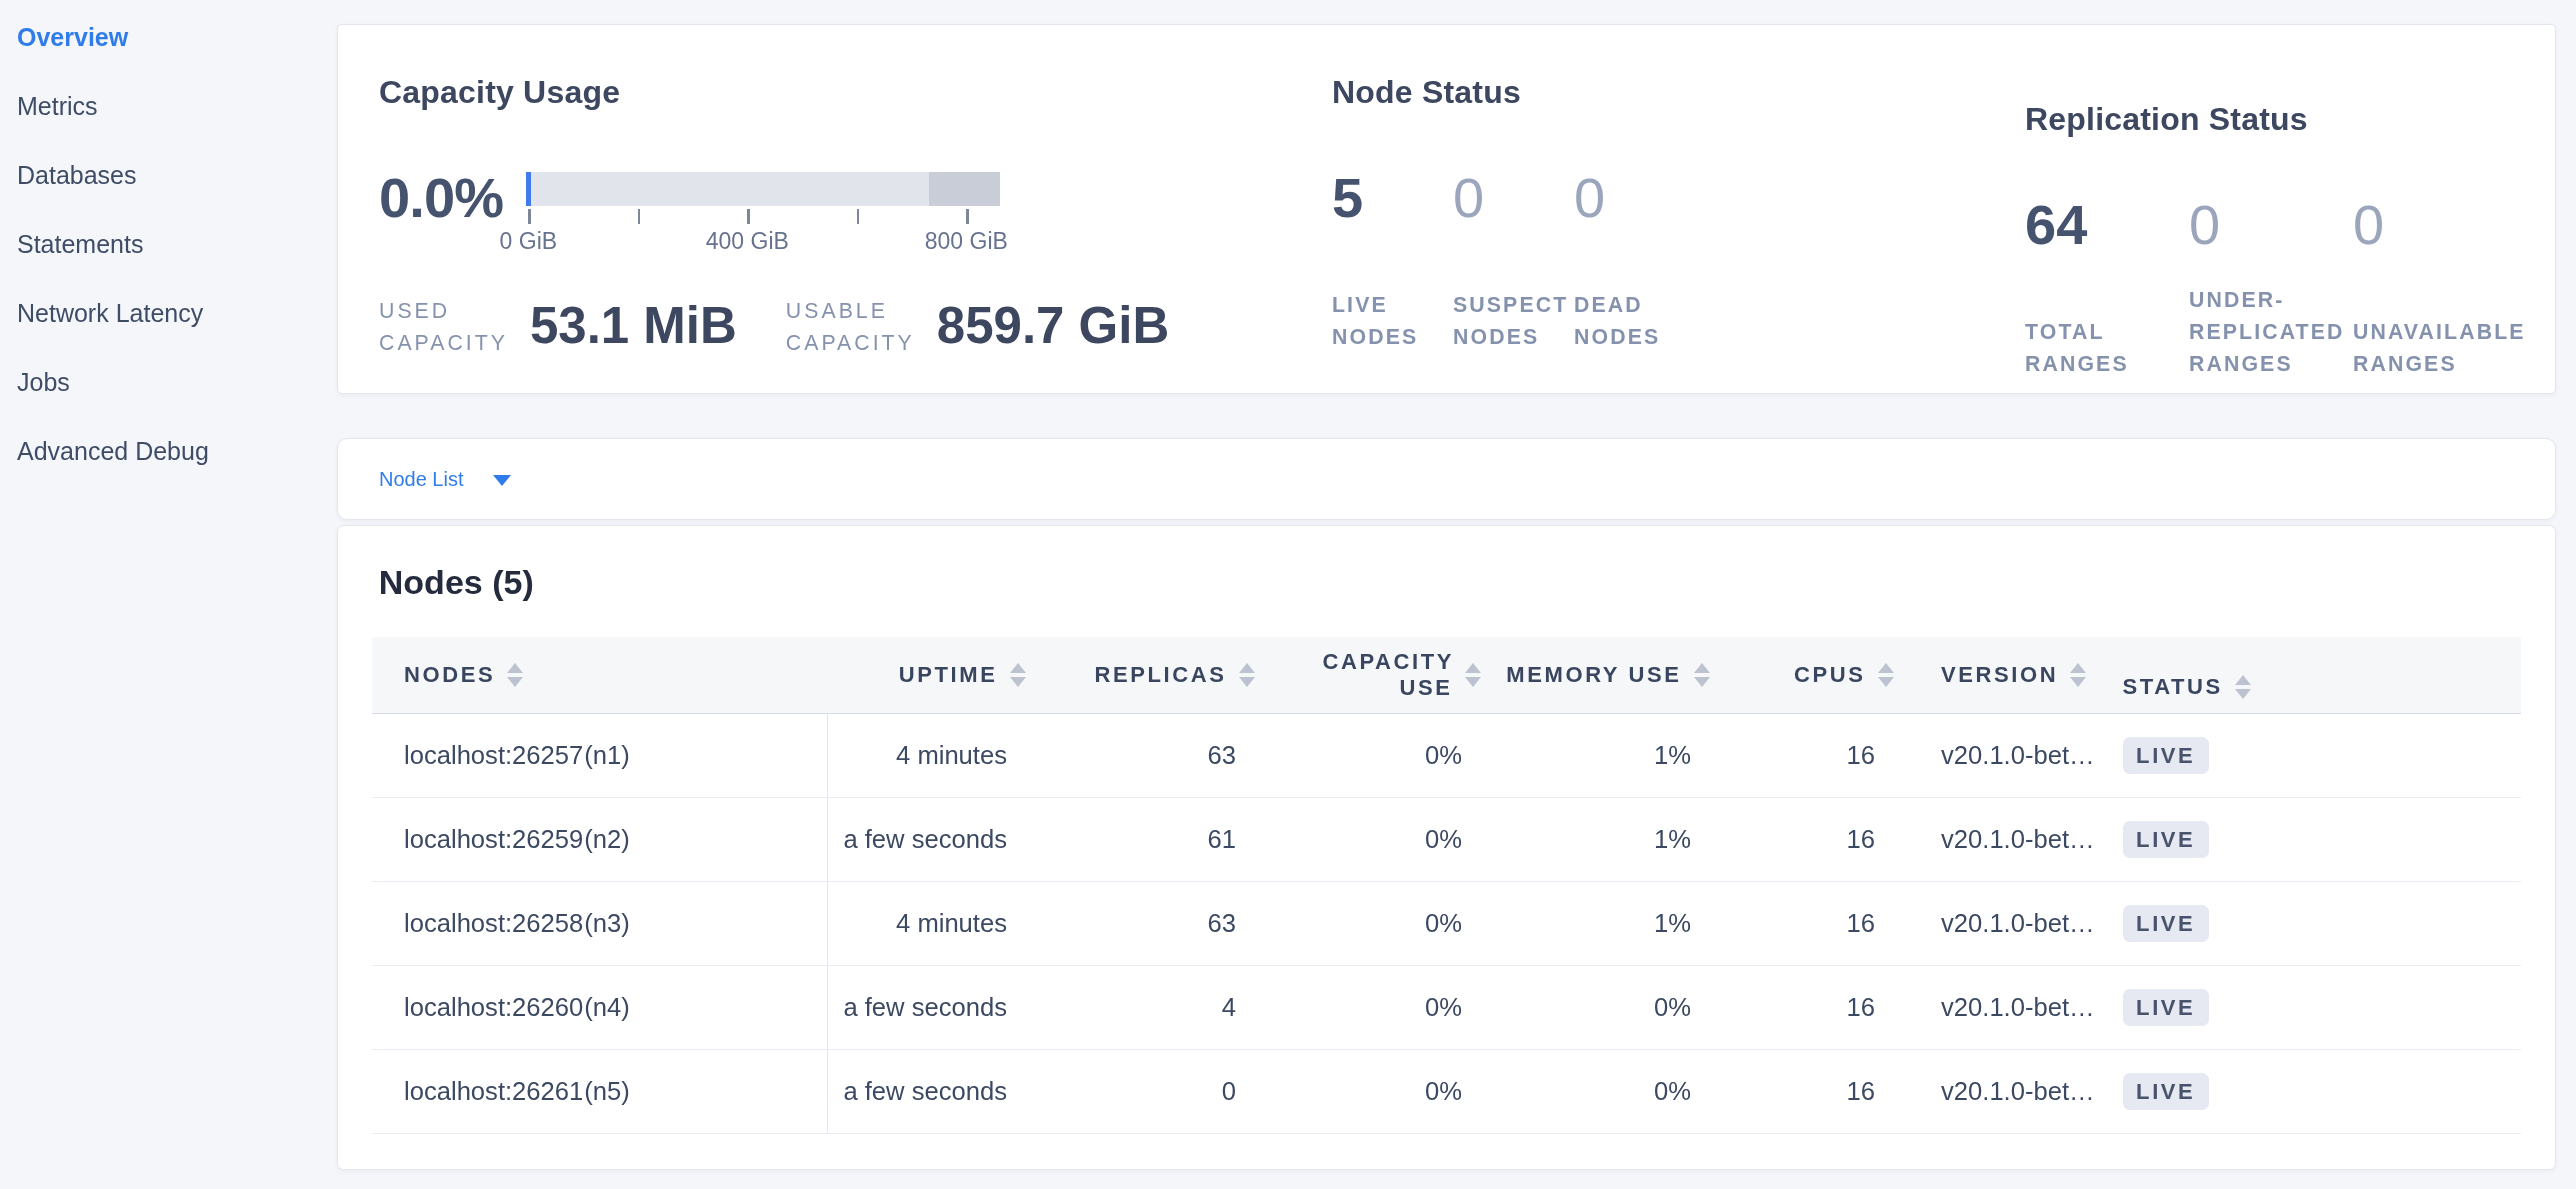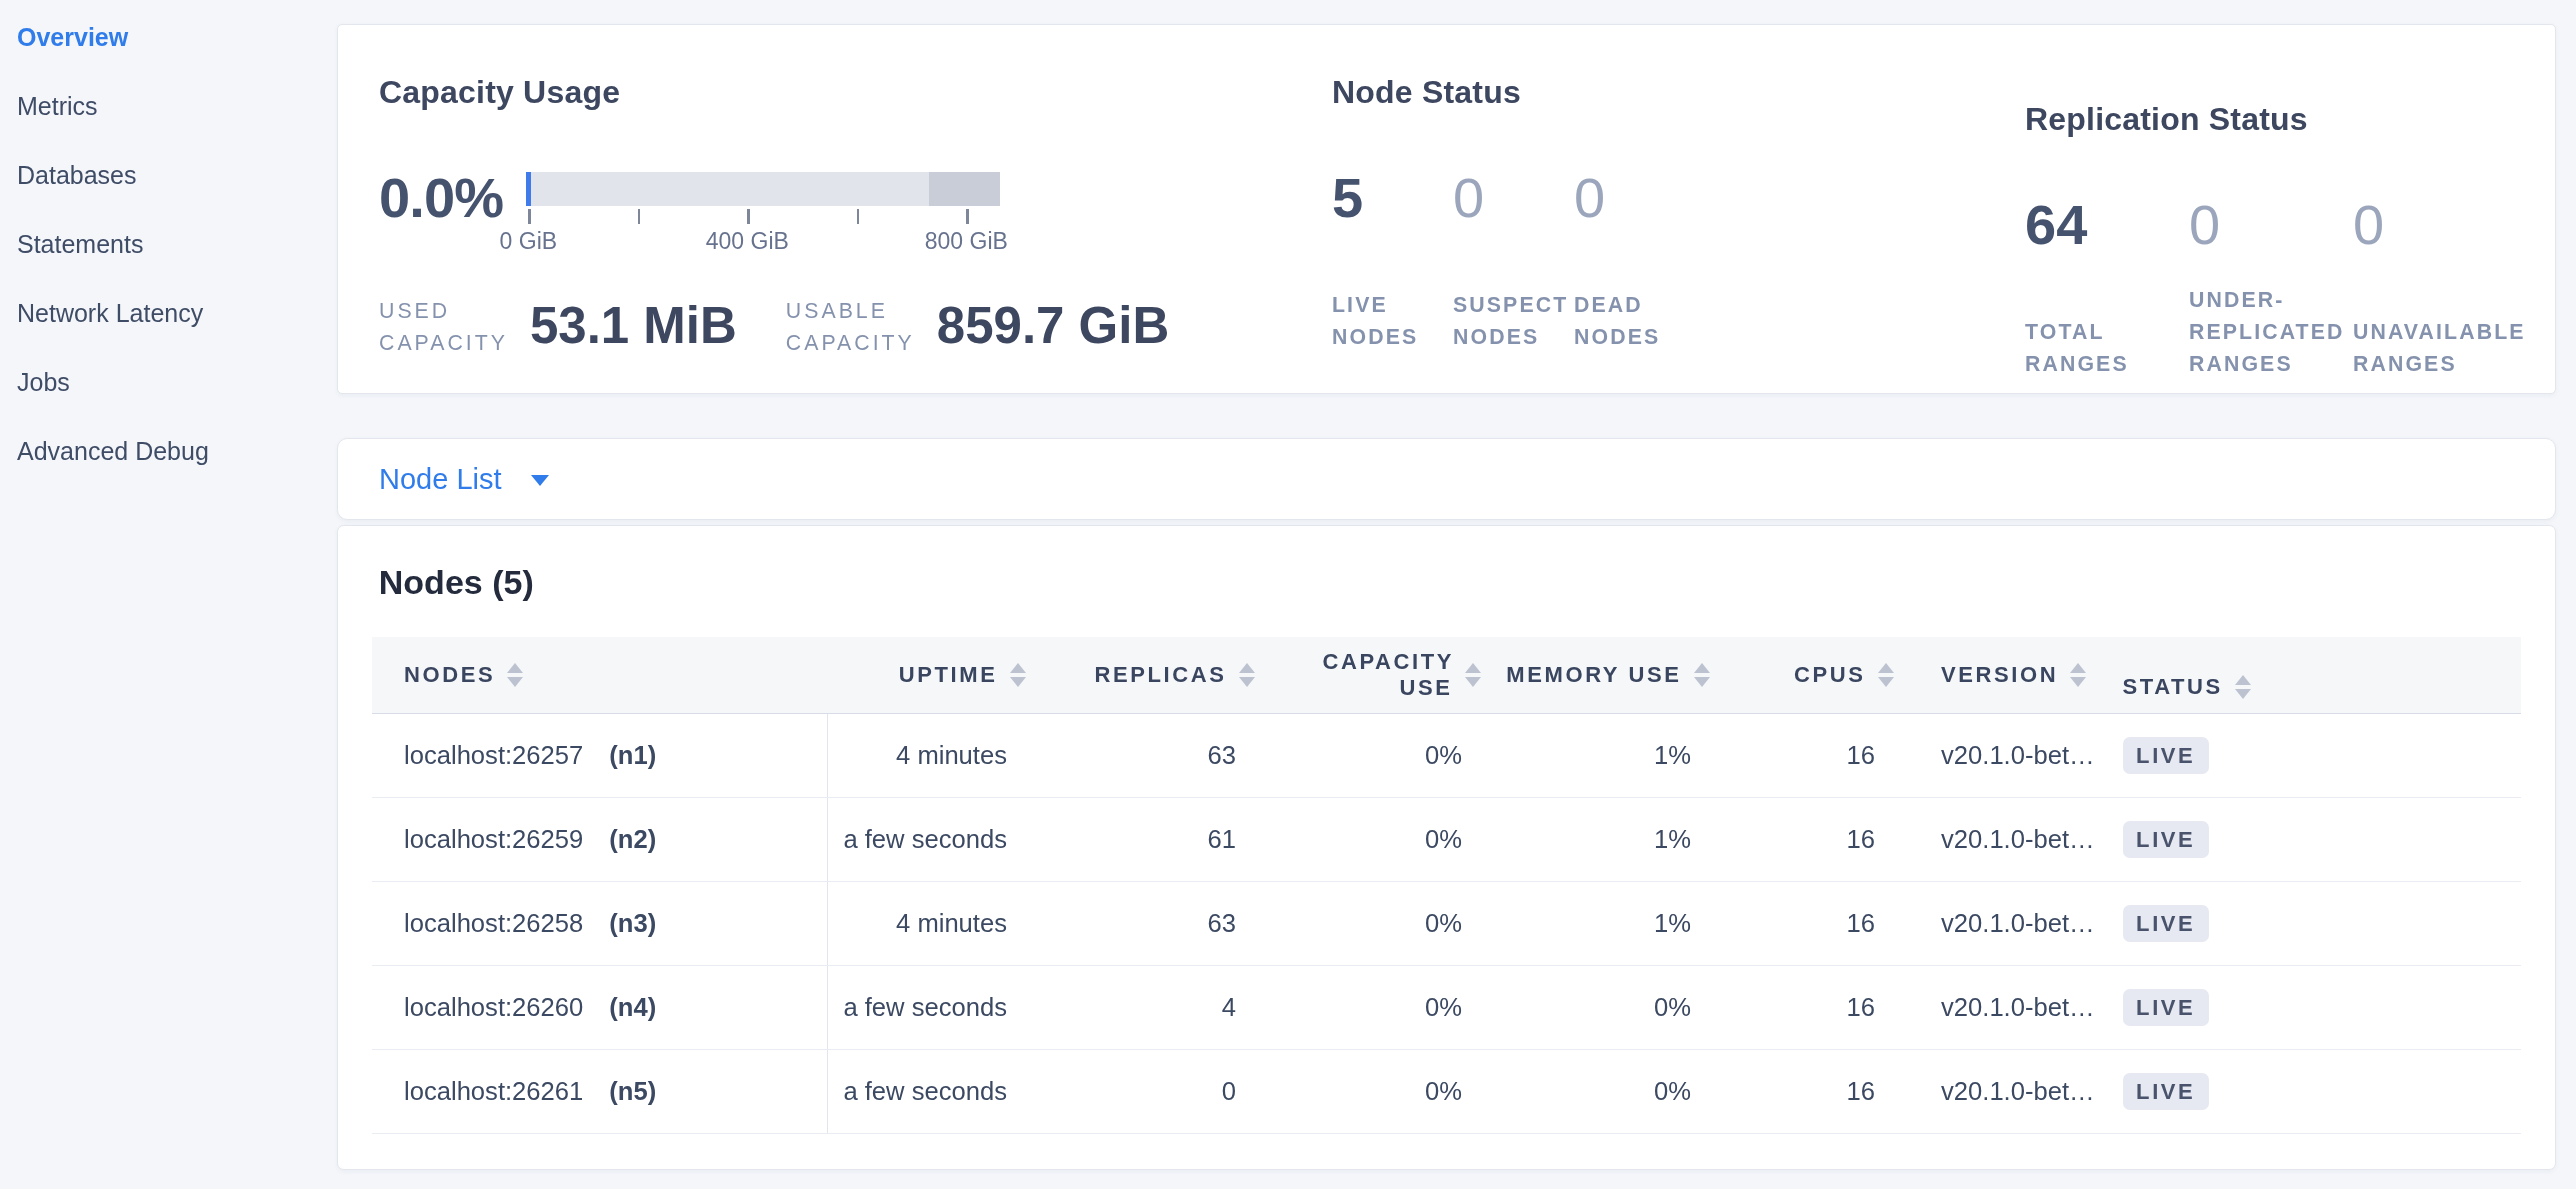--- a/index.html
+++ b/index.html
@@ -71,21 +71,21 @@
   .sec-nodes .stat{width:121px;}
   .sec-repl .stat{width:164px;}
   .stat-num{font-size:56px; line-height:1; font-weight:400; color:var(--muted-number);}
   .stat.emph .stat-num{color:var(--big-number); font-weight:600;}
   .stat .stat-label{margin-top:auto; letter-spacing:2.1px;font-weight:bold;}
   
   .nodelist-card{
     position:absolute; top:438px; left:0; width:2219px; height:82px;
     border-radius:10.2px; display:flex; align-items:center; padding-left:41px; cursor:pointer;
   }
-  .nodelist-label{font-size:29px; color:var(--accent-blue);text-align:center;}
+  .nodelist-label{font-size:20px; color:var(--accent-blue);text-align:center;}
   .caret{
     width:0; height:0; margin-left:29px; margin-top:3.4px;
     border-left:9.4px solid transparent; border-right:9.4px solid transparent;
     border-top:11px solid var(--accent-blue);
   }
   
   .nodes-card{
     position:absolute; top:525px; left:0; width:2219px; height:645px;
     border-radius:6.8px; padding:36px 34px 0 34px;
   }
@@ -111,21 +111,21 @@
   .sort-icon i{display:block; width:0; height:0; border-left:8.5px solid transparent; border-right:8.5px solid transparent;}
   .sort-icon .up{border-bottom:10.2px solid #bcc2d0; margin-bottom:4.3px;}
   .sort-icon .down{border-top:10.2px solid #bcc2d0;}
   .tr{height:84px; border-bottom:1.7px solid #e9ecf2; font-size:25.6px; color:var(--cell-text);}
   .td{white-space:nowrap; overflow:hidden;}
   .tr > .td:nth-child(1){padding-left:32px; border-right:1.7px solid #e2e5ec; height:100%; display:flex; align-items:center; cursor:pointer;}
   .tr > .td:nth-child(2),.tr > .td:nth-child(3),.tr > .td:nth-child(4),
   .tr > .td:nth-child(5),.tr > .td:nth-child(6){text-align:right; padding-right:27px;}
   .tr > .td:nth-child(7){padding-left:39px;}
   .tr > .td:nth-child(8){padding-left:20.5px;}
-  .node-id{font-weight:bold; margin-left:26px;}
+  .node-id{font-weight:normal; margin-left:1px;}
   .badge{
     display:inline-block; background:var(--badge-bg); color:#49536b;
     font-size:22px; font-weight:bold; letter-spacing:2.6px;
     padding:7.7px 13.6px; border-radius:6.8px; line-height:1;
   }
 </style>
 </head>
 <body>
 
 <nav class="sidebar">

